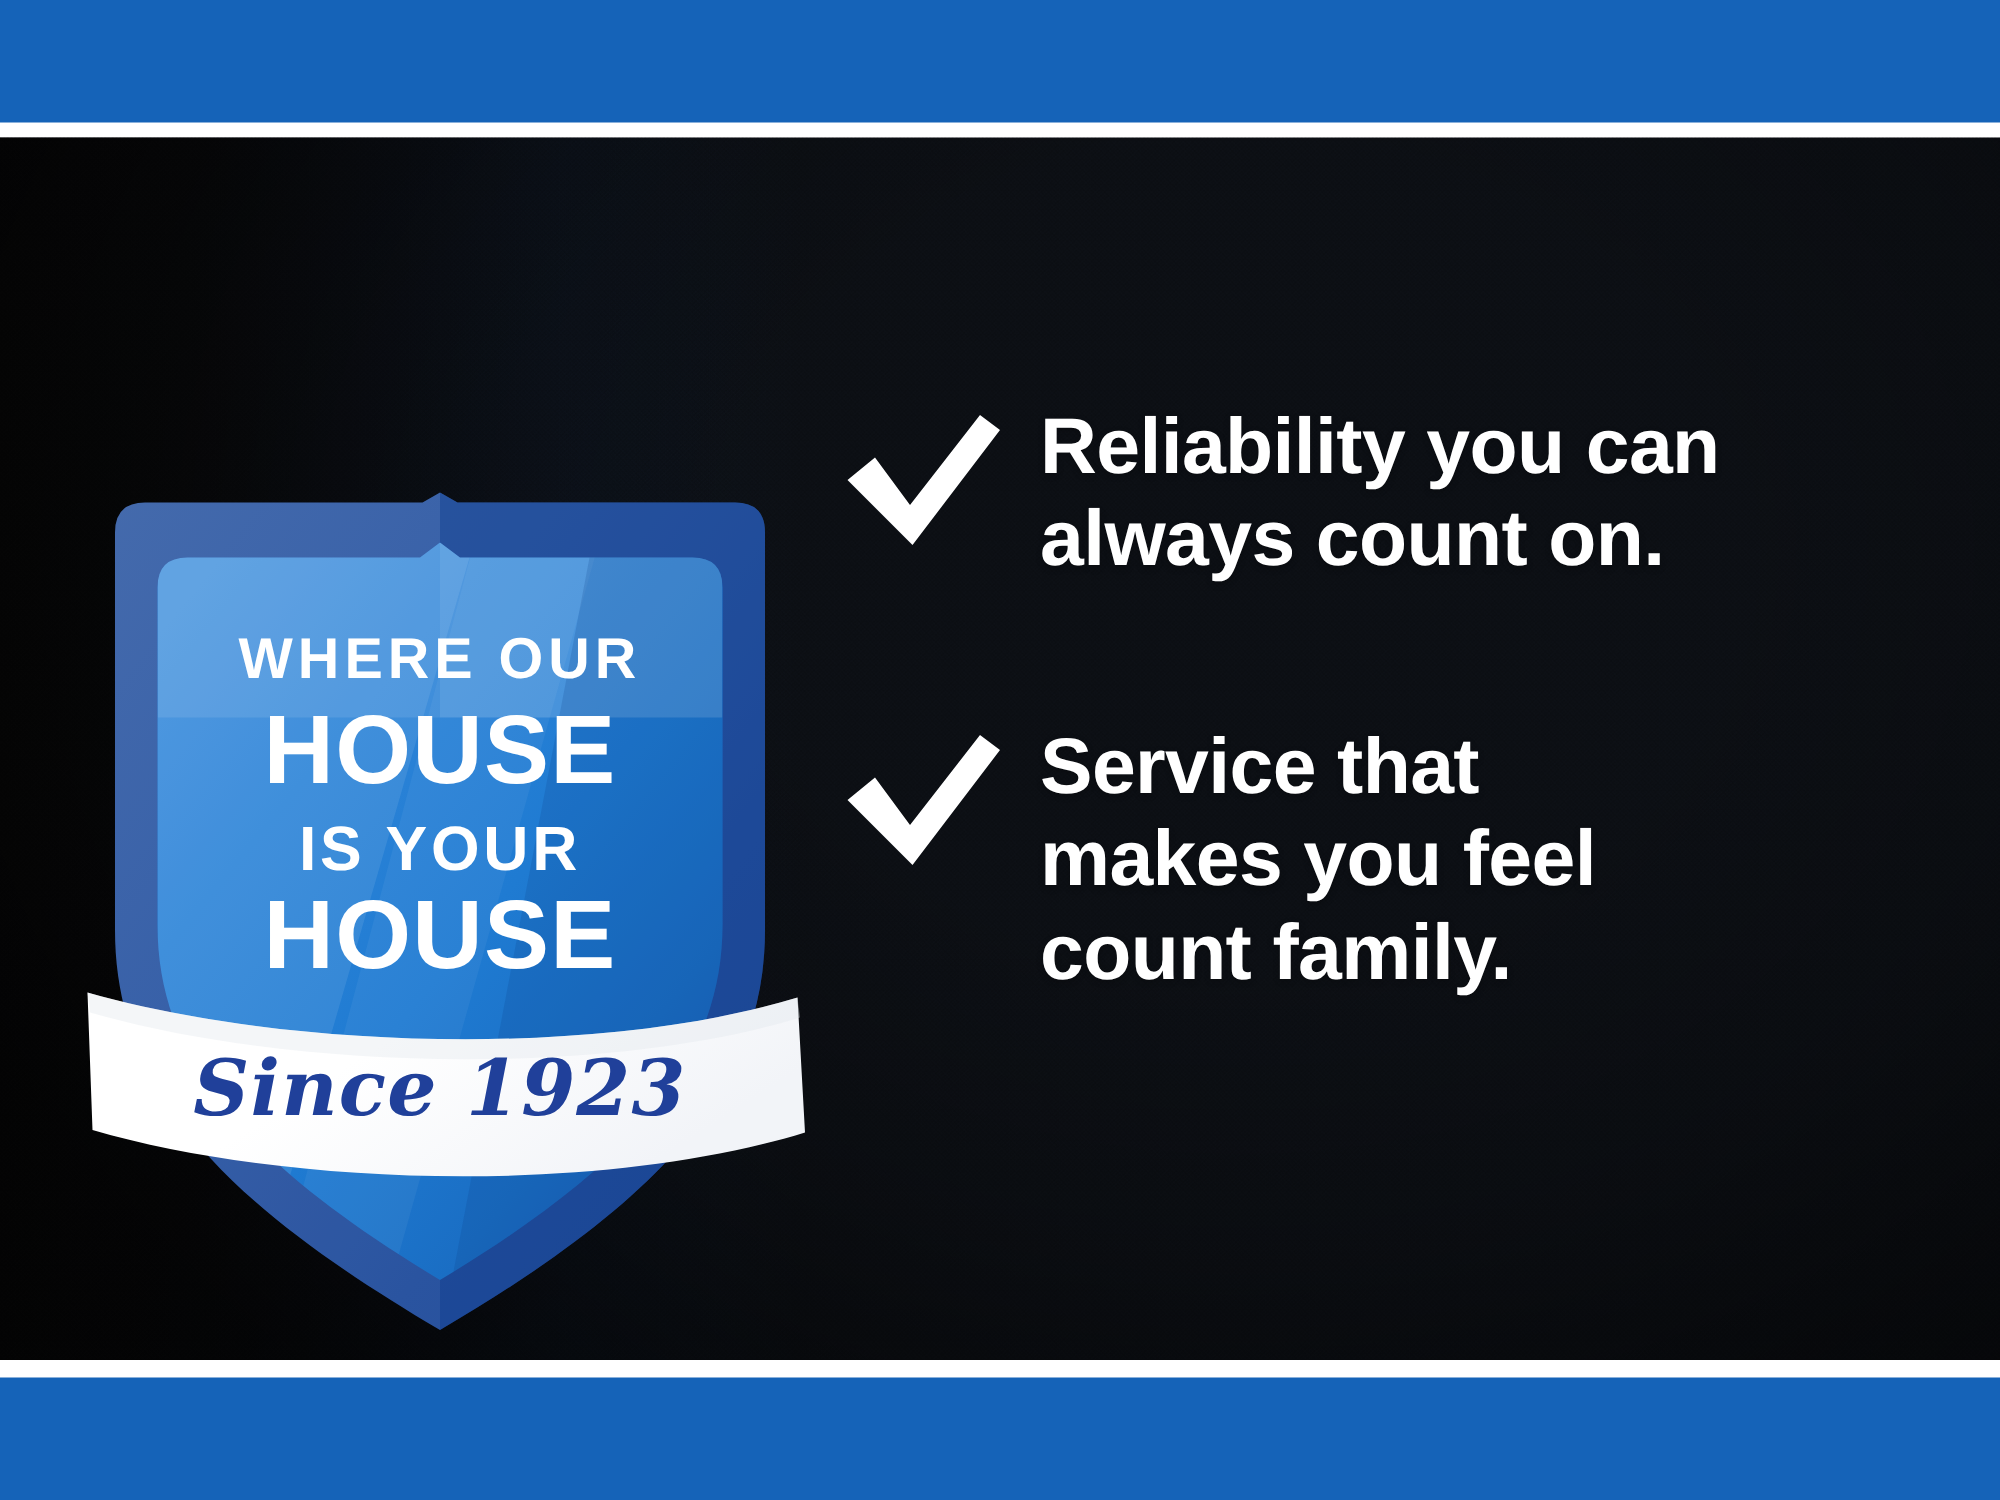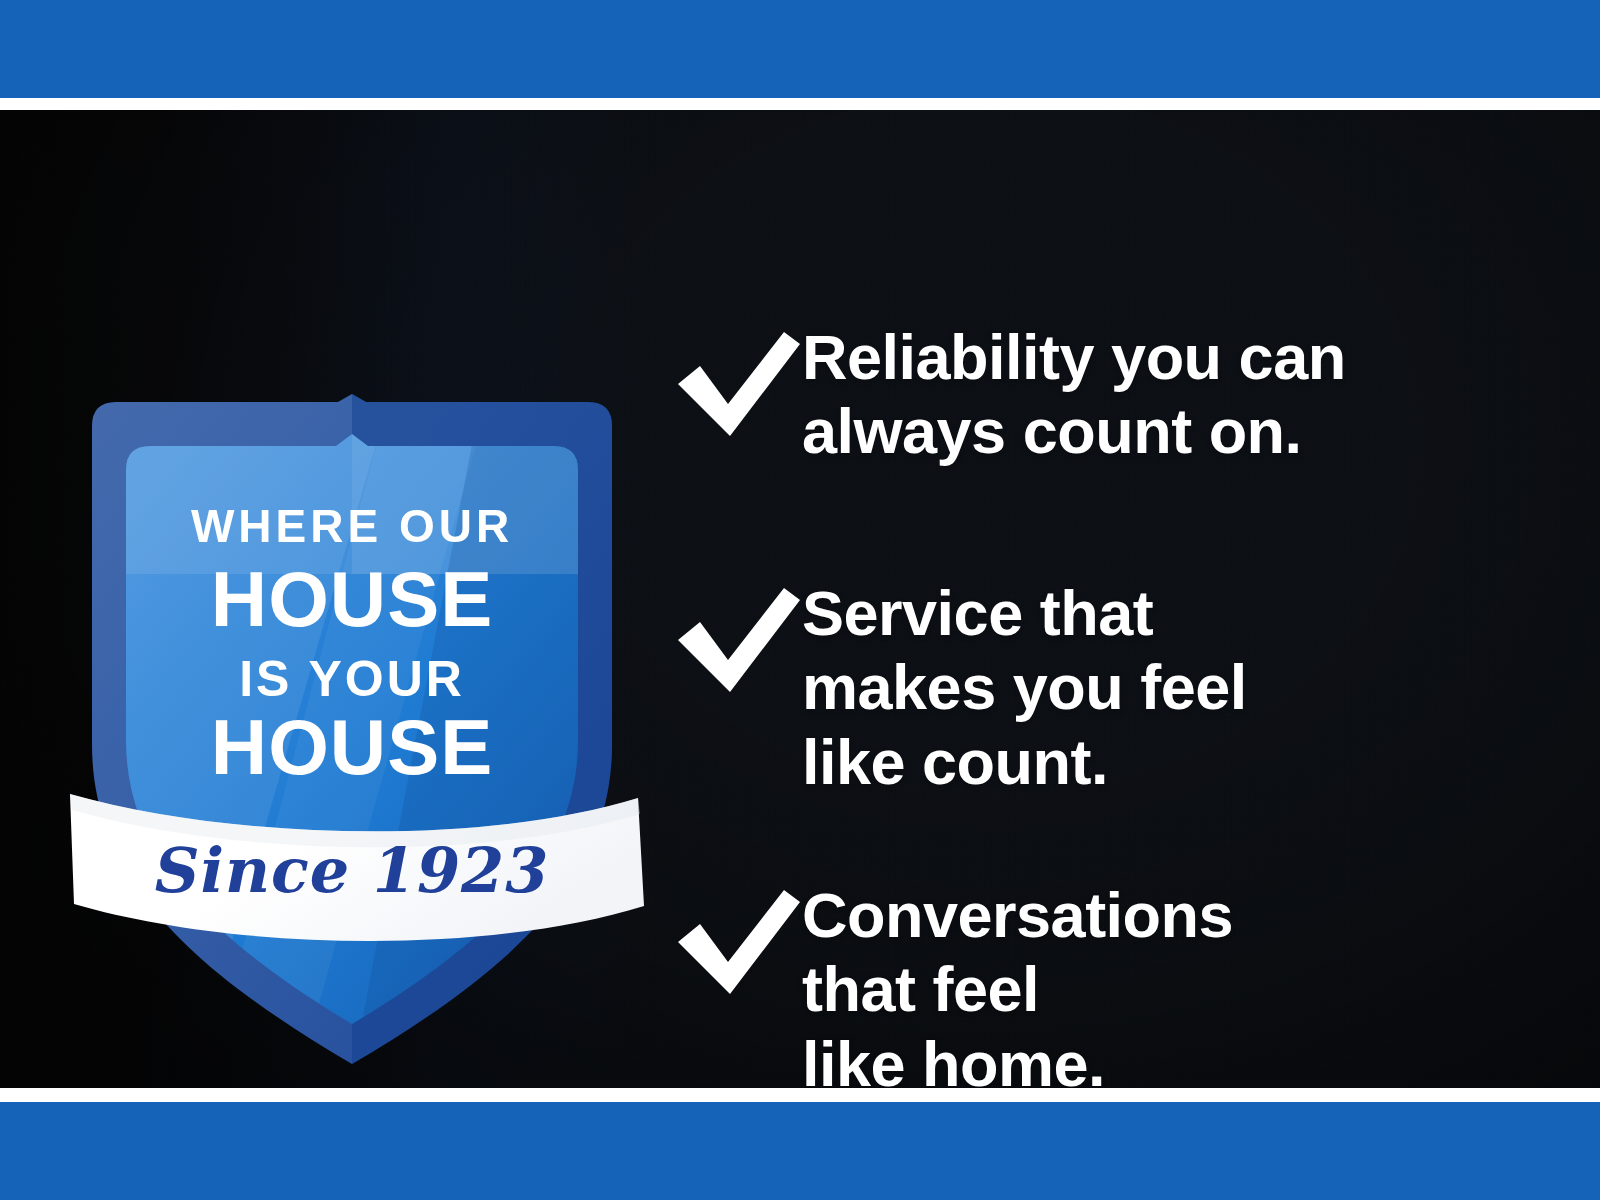--- a/index.html
+++ b/index.html
@@ -132,20 +132,21 @@
     position: absolute;
     left: 672px;
     top: 112px;
     width: 900px;
     height: 960px;
   }
   .bullet-row {
     position: absolute;
     display: flex;
     align-items: flex-start;
+    gap: 30px;
   }
   #bullet-0 { top: 104px;  left: 0; }
   #bullet-1 { top: 360px;  left: 0; }
   #bullet-2 { top: 662px;  left: 0; }
 
   .check-icon {
     flex: 0 0 auto;
     width: 130px;
     height: 112px;
     margin-top: 4px;
@@ -283,31 +284,21 @@
       </div>
 
       <div class="bullet-row" id="bullet-1">
         <span class="check-icon">
           <svg viewBox="0 0 130 112" xmlns="http://www.w3.org/2000/svg">
             <path d="M6,54 L28,36 L56,74 L112,2 L128,14 L58,106 Z" fill="#ffffff"></path>
           </svg>
         </span>
         <span class="bullet-text">Service that
 makes you feel
-like count.</span>
+count family.</span>
       </div>
 
-      <div class="bullet-row" id="bullet-2">
-        <span class="check-icon">
-          <svg viewBox="0 0 130 112" xmlns="http://www.w3.org/2000/svg">
-            <path d="M6,54 L28,36 L56,74 L112,2 L128,14 L58,106 Z" fill="#ffffff"></path>
-          </svg>
-        </span>
-        <span class="bullet-text">Conversations
-that feel
-like home.</span>
-      </div>
 
     </div>
   </div>
 
   <div id="bottom-bar" class="brand-bar"></div>
 </div>
 
 </body></html>

